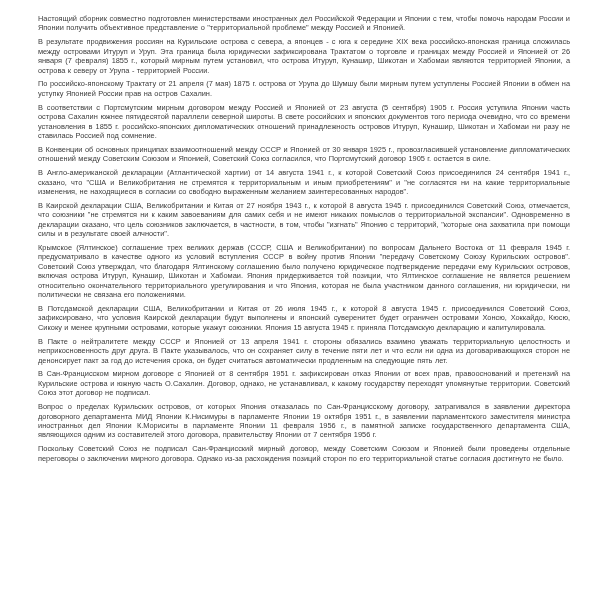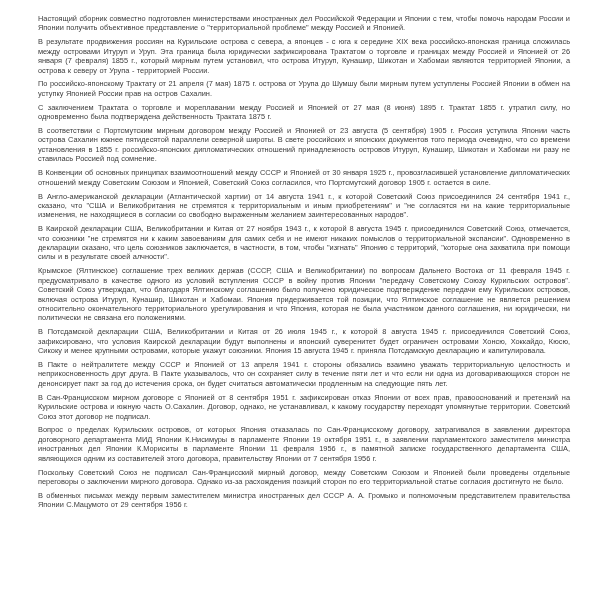--- a/index.html
+++ b/index.html
@@ -30,26 +30,24 @@
   }
 </style>
 </head>
 <body>
 
 <div class="page">
   <div class="doc-body" id="doc-body">
       <p class="para">Настоящий сборник совместно подготовлен министерствами иностранных дел Российской Федерации и Японии с тем, чтобы помочь народам России и Японии получить объективное представление о "территориальной проблеме" между Россией и Японией.</p>
       <p class="para">В результате продвижения россиян на Курильские острова с севера, а японцев - с юга к середине XIX века российско-японская граница сложилась между островами Итуруп и Уруп. Эта граница была юридически зафиксирована Трактатом о торговле и границах между Россией и Японией от 26 января (7 февраля) 1855 г., который мирным путем установил, что острова Итуруп, Кунашир, Шикотан и Хабомаи являются территорией Японии, а острова к северу от Урупа - территорией России.</p>
       <p class="para">По российско-японскому Трактату от 21 апреля (7 мая) 1875 г. острова от Урупа до Шумшу были мирным путем уступлены Россией Японии в обмен на уступку Японией России прав на остров Сахалин.</p>
-      <p class="para">С заключением Трактата о торговле и мореплавании между Россией и Японией от 27 мая (8 июня) 1895 г. Трактат 1855 г. утратил силу, но одновременно была подтверждена действенность Трактата 1875 г.</p>
       <p class="para">В соответствии с Портсмутским мирным договором между Россией и Японией от 23 августа (5 сентября) 1905 г. Россия уступила Японии часть острова Сахалин южнее пятидесятой параллели северной широты. В свете российских и японских документов того периода очевидно, что со времени установления в 1855 г. российско-японских дипломатических отношений принадлежность островов Итуруп, Кунашир, Шикотан и Хабомаи ни разу не ставилась Россией под сомнение.</p>
       <p class="para">В Конвенции об основных принципах взаимоотношений между СССР и Японией от 30 января 1925 г., провозгласившей установление дипломатических отношений между Советским Союзом и Японией, Советский Союз согласился, что Портсмутский договор 1905 г. остается в силе.</p>
       <p class="para">В Англо-американской декларации (Атлантической хартии) от 14 августа 1941 г., к которой Советский Союз присоединился 24 сентября 1941 г., сказано, что "США и Великобритания не стремятся к территориальным и иным приобретениям" и "не согласятся ни на какие территориальные изменения, не находящиеся в согласии со свободно выраженным желанием заинтересованных народов".</p>
       <p class="para">В Каирской декларации США, Великобритании и Китая от 27 ноября 1943 г., к которой 8 августа 1945 г. присоединился Советский Союз, отмечается, что союзники "не стремятся ни к каким завоеваниям для самих себя и не имеют никаких помыслов о территориальной экспансии". Одновременно в декларации сказано, что цель союзников заключается, в частности, в том, чтобы "изгнать" Японию с территорий, "которые она захватила при помощи силы и в результате своей алчности".</p>
       <p class="para">Крымское (Ялтинское) соглашение трех великих держав (СССР, США и Великобритании) по вопросам Дальнего Востока от 11 февраля 1945 г. предусматривало в качестве одного из условий вступления СССР в войну против Японии "передачу Советскому Союзу Курильских островов". Советский Союз утверждал, что благодаря Ялтинскому соглашению было получено юридическое подтверждение передачи ему Курильских островов, включая острова Итуруп, Кунашир, Шикотан и Хабомаи. Япония придерживается той позиции, что Ялтинское соглашение не является решением относительно окончательного территориального урегулирования и что Япония, которая не была участником данного соглашения, ни юридически, ни политически не связана его положениями.</p>
       <p class="para">В Потсдамской декларации США, Великобритании и Китая от 26 июля 1945 г., к которой 8 августа 1945 г. присоединился Советский Союз, зафиксировано, что условия Каирской декларации будут выполнены и японский суверенитет будет ограничен островами Хонсю, Хоккайдо, Кюсю, Сикоку и менее крупными островами, которые укажут союзники. Япония 15 августа 1945 г. приняла Потсдамскую декларацию и капитулировала.</p>
       <p class="para">В Пакте о нейтралитете между СССР и Японией от 13 апреля 1941 г. стороны обязались взаимно уважать территориальную целостность и неприкосновенность друг друга. В Пакте указывалось, что он сохраняет силу в течение пяти лет и что если ни одна из договаривающихся сторон не денонсирует пакт за год до истечения срока, он будет считаться автоматически продленным на следующие пять лет.</p>
       <p class="para">В Сан-Францисском мирном договоре с Японией от 8 сентября 1951 г. зафиксирован отказ Японии от всех прав, правооснований и претензий на Курильские острова и южную часть О.Сахалин. Договор, однако, не устанавливал, к какому государству переходят упомянутые территории. Советский Союз этот договор не подписал.</p>
       <p class="para">Вопрос о пределах Курильских островов, от которых Япония отказалась по Сан-Францисскому договору, затрагивался в заявлении директора договорного департамента МИД Японии К.Нисимуры в парламенте Японии 19 октября 1951 г., в заявлении парламентского заместителя министра иностранных дел Японии К.Мориситы в парламенте Японии 11 февраля 1956 г., в памятной записке государственного департамента США, являющихся одним из составителей этого договора, правительству Японии от 7 сентября 1956 г.</p>
       <p class="para">Поскольку Советский Союз не подписал Сан-Францисский мирный договор, между Советским Союзом и Японией были проведены отдельные переговоры о заключении мирного договора. Однако из-за расхождения позиций сторон по его территориальной статье согласия достигнуто не было.</p>
-      <p class="para">В обменных письмах между первым заместителем министра иностранных дел СССР А. А. Громыко и полномочным представителем правительства Японии С.Мацумото от 29 сентября 1956 г.</p>
     </div>
 </div>
 
 </body></html>

